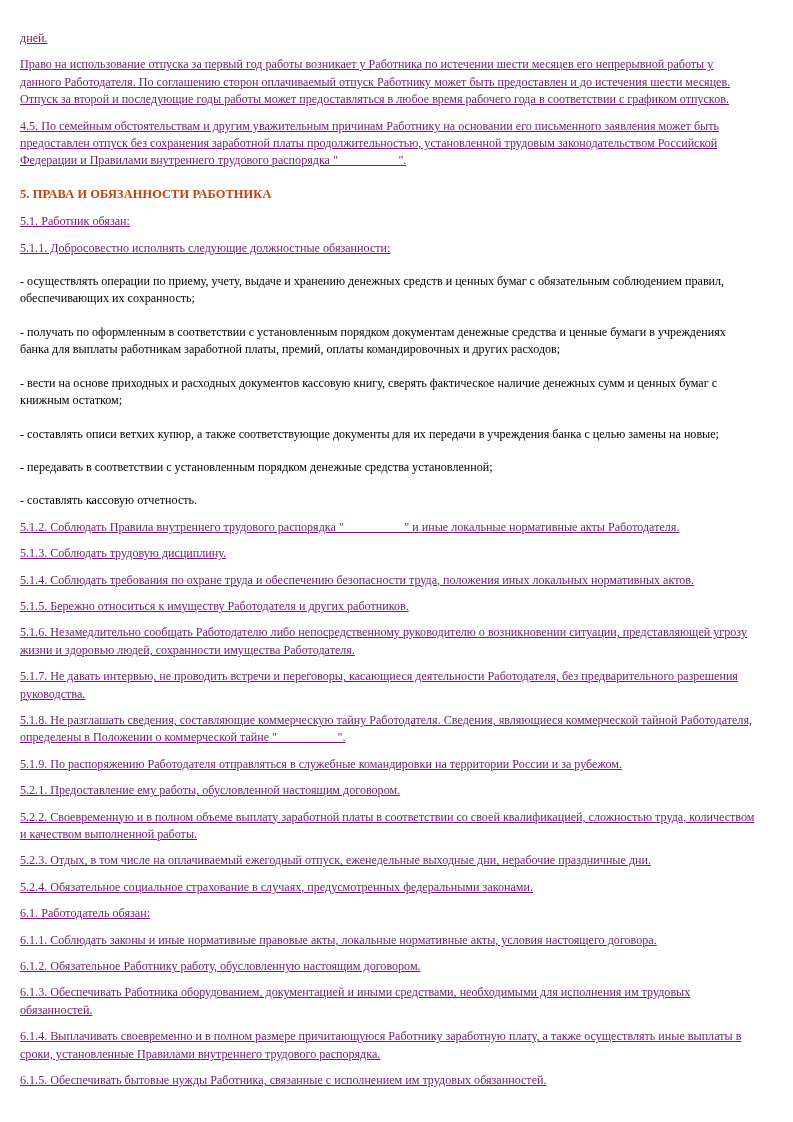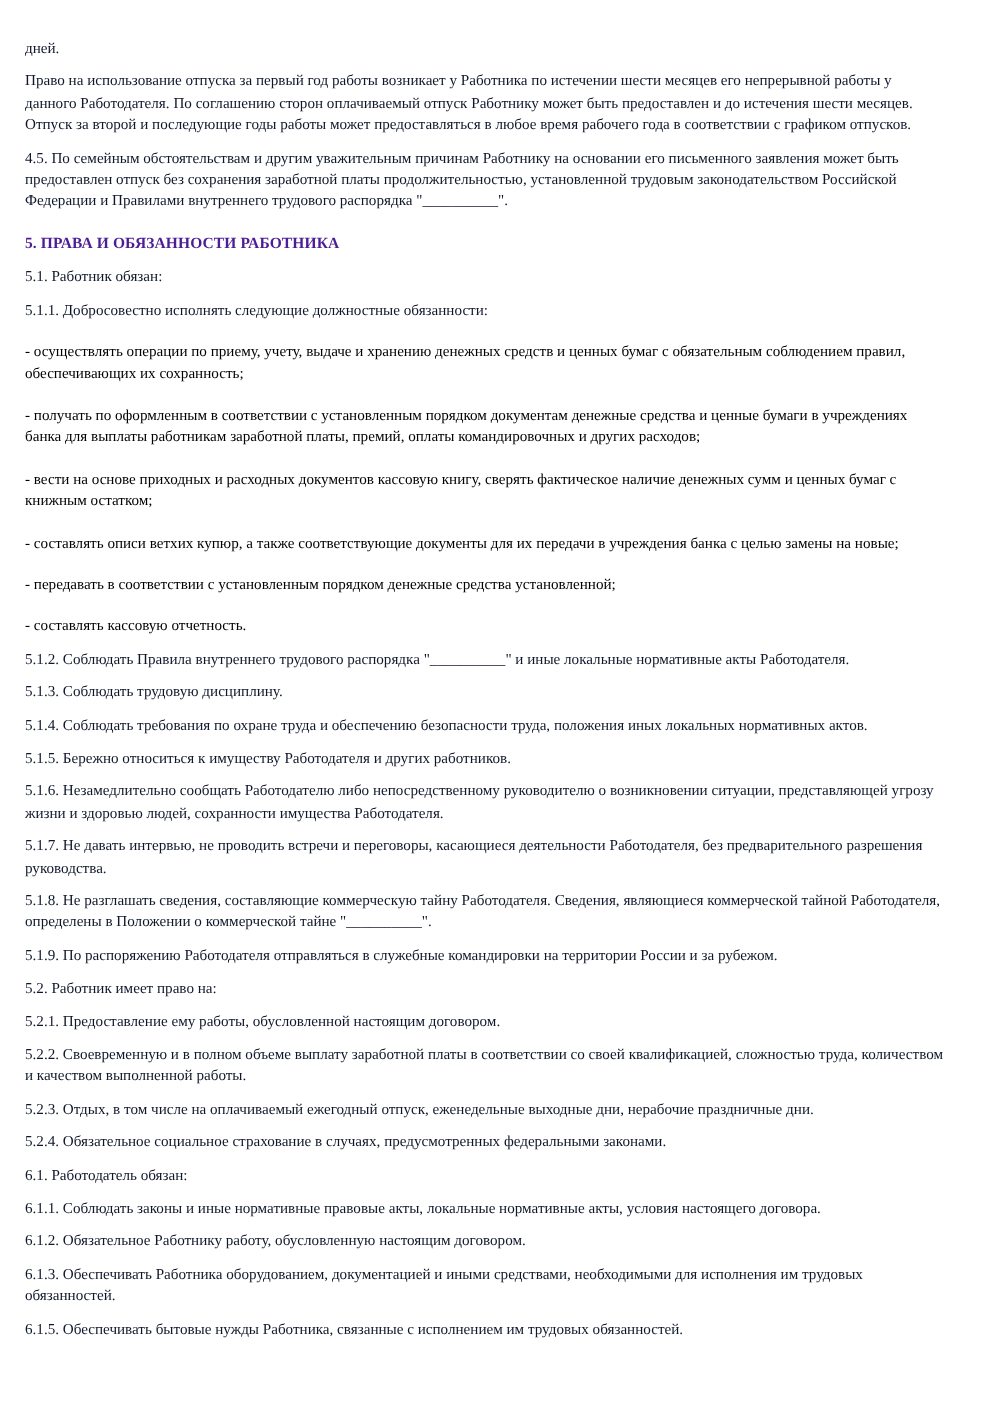--- a/index.html
+++ b/index.html
@@ -24,32 +24,33 @@
     background: #ffffff;
   }
   .doc-body {
     width: 736px;
   }
   p.para {
     margin: 0 0 9px 0;
     font-size: 12.1px;
     line-height: 17.4px;
     text-align: left;
-    color: #0f172a;
+    color: #701a75;
+    text-decoration: underline;
   }
   p.para.first {
     margin-top: 0;
   }
   h2.section-heading {
     margin: 16px 0 10px 0;
     font-size: 12.4px;
     line-height: 17.4px;
     font-weight: bold;
     letter-spacing: 0.1px;
-    color: #4c1d95;
+    color: #c2410c;
   }
   p.bullet {
     margin: 16px 0 9px 0;
     font-size: 12.1px;
     line-height: 17.4px;
   }
 </style>
 </head>
 <body>
 
@@ -77,27 +78,27 @@
 
     <p class="para">5.1.2. Соблюдать Правила внутреннего трудового распорядка "__________" и иные локальные нормативные акты Работодателя.</p>
     <p class="para">5.1.3. Соблюдать трудовую дисциплину.</p>
     <p class="para">5.1.4. Соблюдать требования по охране труда и обеспечению безопасности труда, положения иных локальных нормативных актов.</p>
     <p class="para">5.1.5. Бережно относиться к имуществу Работодателя и других работников.</p>
     <p class="para">5.1.6. Незамедлительно сообщать Работодателю либо непосредственному руководителю о возникновении ситуации, представляющей угрозу жизни и здоровью людей, сохранности имущества Работодателя.</p>
     <p class="para">5.1.7. Не давать интервью, не проводить встречи и переговоры, касающиеся деятельности Работодателя, без предварительного разрешения руководства.</p>
     <p class="para">5.1.8. Не разглашать сведения, составляющие коммерческую тайну Работодателя. Сведения, являющиеся коммерческой тайной Работодателя, определены в Положении о коммерческой тайне "__________".</p>
     <p class="para">5.1.9. По распоряжению Работодателя отправляться в служебные командировки на территории России и за рубежом.</p>
 
-    <p class="para">5.2. Работник имеет право на:</p>
     <p class="para">5.2.1. Предоставление ему работы, обусловленной настоящим договором.</p>
     <p class="para">5.2.2. Своевременную и в полном объеме выплату заработной платы в соответствии со своей квалификацией, сложностью труда, количеством и качеством выполненной работы.</p>
     <p class="para">5.2.3. Отдых, в том числе на оплачиваемый ежегодный отпуск, еженедельные выходные дни, нерабочие праздничные дни.</p>
     <p class="para">5.2.4. Обязательное социальное страхование в случаях, предусмотренных федеральными законами.</p>
 
 
     <p class="para">6.1. Работодатель обязан:</p>
     <p class="para">6.1.1. Соблюдать законы и иные нормативные правовые акты, локальные нормативные акты, условия настоящего договора.</p>
     <p class="para">6.1.2. Обязательное Работнику работу, обусловленную настоящим договором.</p>
     <p class="para">6.1.3. Обеспечивать Работника оборудованием, документацией и иными средствами, необходимыми для исполнения им трудовых обязанностей.</p>
+    <p class="para">6.1.4. Выплачивать своевременно и в полном размере причитающуюся Работнику заработную плату, а также осуществлять иные выплаты в сроки, установленные Правилами внутреннего трудового распорядка.</p>
     <p class="para">6.1.5. Обеспечивать бытовые нужды Работника, связанные с исполнением им трудовых обязанностей.</p>
 
   </div>
 </div>
 
 </body></html>

